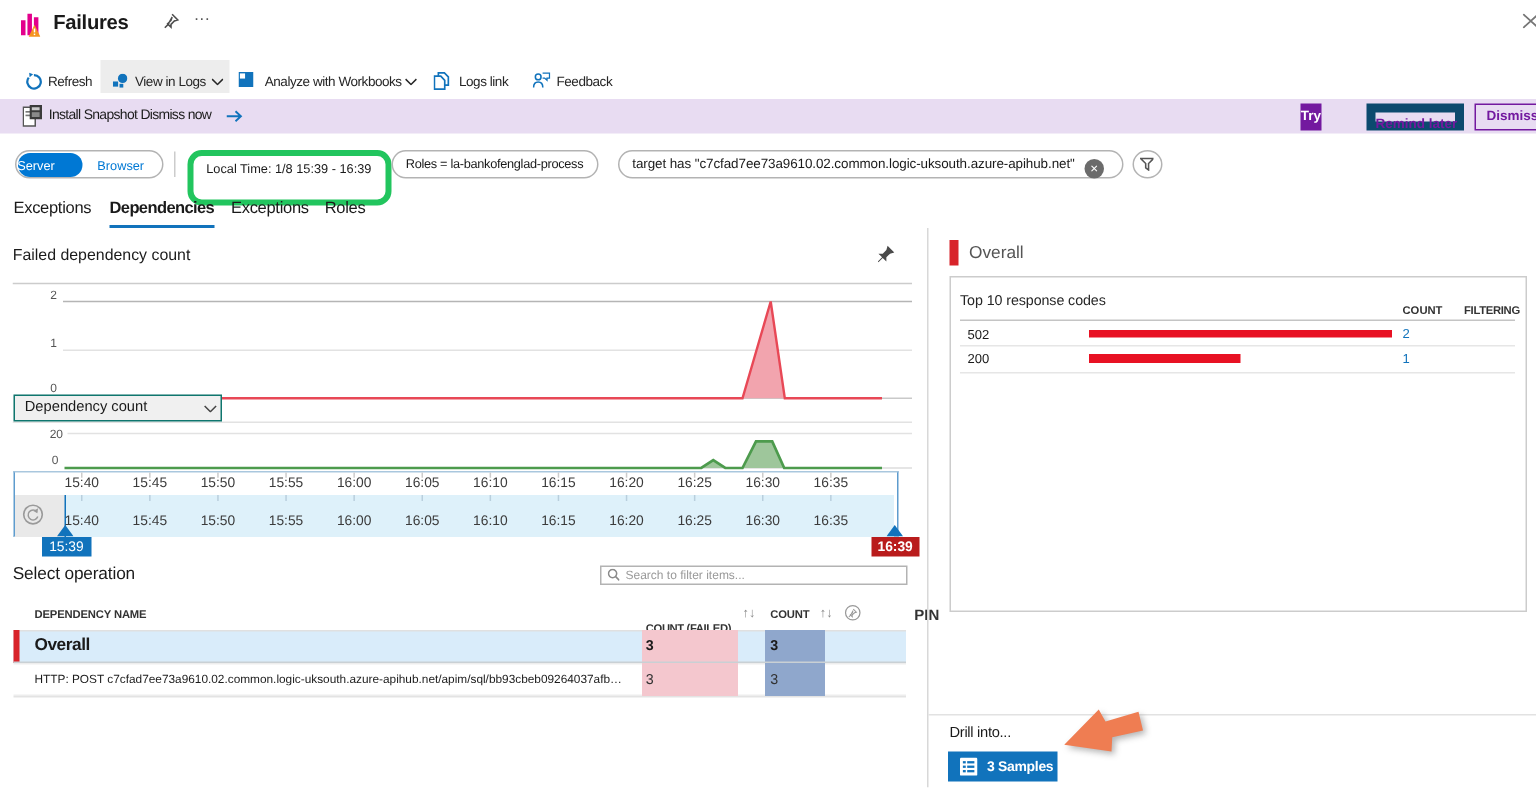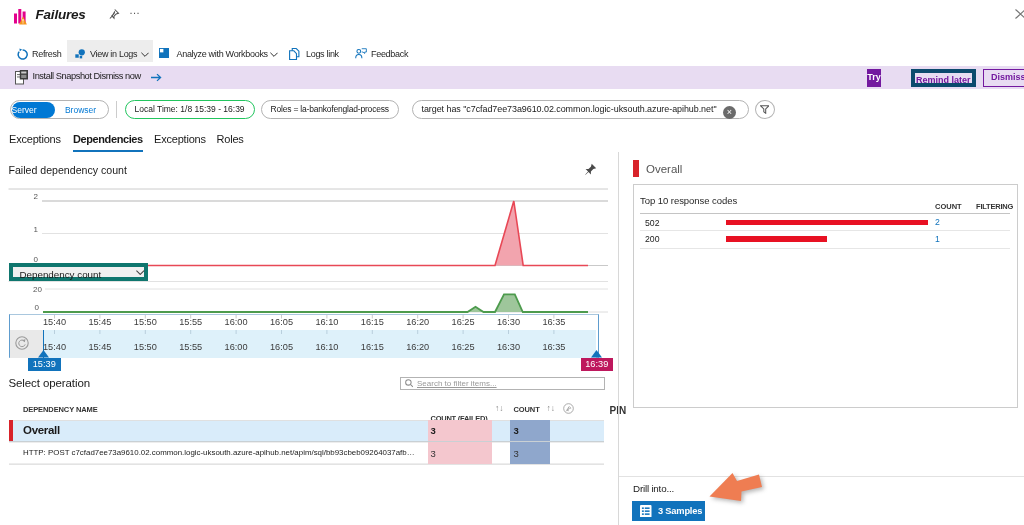--- a/index.html
+++ b/index.html
@@ -11,21 +11,21 @@
 <body>
 
 <svg class="abs" style="left:14px;top:8.5px" width="13" height="17" viewBox="0 0 13 17">
   <rect x="0" y="4.5" width="3" height="10" fill="#e3008c"></rect>
   <rect x="4.3" y="0" width="3" height="14.5" fill="#e3008c"></rect>
   <rect x="8.6" y="2.5" width="3" height="12" fill="#e3008c"></rect>
   <path d="M9 7.5 L12.9 15.5 L5.1 15.5 Z" fill="#f5941f"></path>
   <rect x="8.5" y="10" width="1" height="2.6" fill="#fff"></rect>
   <rect x="8.5" y="13.4" width="1" height="1" fill="#fff"></rect>
 </svg>
-<div class="abs" style="left:35.5px;top:6.5px;font-size:13.5px;font-weight:bold;letter-spacing:-0.2px;color:#1a1a1a;font-style:italic;">Failures</div>
+<div class="abs" style="left:35.5px;top:6.5px;font-size:13.5px;font-weight:bold;letter-spacing:-0.2px;color:#1a1a1a;">Failures</div>
 <svg class="abs" style="left:108px;top:8px" width="12" height="12" viewBox="0 0 16 16" fill="none" stroke="#4d4d4d" stroke-width="1.4">
   <path d="M9 2 L14 7 L11 8 L8 11 L8 13.5 L5.5 11 L2.5 14 M5.5 11 L5 10.5 L8 7.5 L9 4.5 Z"></path>
 </svg>
 <div class="abs" style="left:129.5px;top:4px;font-size:11px;color:#555;letter-spacing:0.5px;">...</div>
 <svg class="abs" style="left:1014.5px;top:8.5px" width="11" height="10" viewBox="0 0 12 11" stroke="#767676" stroke-width="1.3">
   <path d="M0.5 0.5 L11.5 10.5 M11.5 0.5 L0.5 10.5"></path>
 </svg>
 
 <div class="abs" style="left:67px;top:40px;width:85.5px;height:21.5px;background:#ededed;"></div>
 <svg class="abs" style="left:15.5px;top:47.5px" width="12" height="12" viewBox="0 0 16 16" fill="none" stroke="#1173bc" stroke-width="2">
@@ -69,28 +69,28 @@
   <rect x="2" y="6.4" width="4.5" height="1.1" fill="#777"></rect>
   <rect x="4.8" y="0" width="8.2" height="9.5" fill="#3b3b3b"></rect>
   <rect x="6.2" y="1.5" width="5.2" height="2" fill="#c9c9c9"></rect>
   <rect x="6.2" y="4.8" width="5.2" height="3.2" fill="#8a8a8a"></rect>
 </svg>
 <div class="abs" style="left:32.5px;top:71px;font-size:9.3px;letter-spacing:-0.45px;color:#1b1b1b;">Install Snapshot Dismiss now</div>
 <svg class="abs" style="left:151px;top:73px" width="10.5" height="9" viewBox="0 0 14 11" fill="none" stroke="#1173bc" stroke-width="1.7">
   <path d="M0 5.5 L12.5 5.5 M8 1 L12.8 5.5 L8 10"></path>
 </svg>
 <div class="abs" style="left:867px;top:69px;width:14px;height:17.5px;background:#73199f;color:#fff;font-size:9px;font-weight:bold;text-align:center;line-height:17.5px;">Try it!</div>
-<div class="abs" style="left:911px;top:69px;width:64.5px;height:17.5px;border:4px solid #0c4a6e;color:#73199f;font-size:9px;font-weight:bold;text-align:center;line-height:15.5px;white-space:nowrap;">Remind later</div>
+<div class="abs" style="left:911px;top:69px;width:64.5px;height:17.5px;border:6px solid #0c4a6e;color:#73199f;font-size:9px;font-weight:bold;text-align:center;line-height:15.5px;white-space:nowrap;">Remind later</div>
 <div class="abs" style="left:983px;top:69px;width:52px;height:17.5px;border:1px solid #73199f;color:#73199f;font-size:9px;font-weight:bold;line-height:15.5px;padding-left:7px;white-space:nowrap;">Dismiss</div>
 
 <div class="abs" style="left:9.5px;top:100px;width:99px;height:19px;border:1px solid #b3b3b3;border-radius:9.5px;background:#fff;"></div>
 <div class="abs" style="left:11.5px;top:101.5px;width:43.5px;height:16px;background:#0078d4;border-radius:8px;color:#fff;font-size:8.5px;line-height:16px;">Server</div>
 <div class="abs" style="left:57px;top:101.5px;width:47px;height:16px;color:#0078d4;font-size:8.5px;text-align:center;line-height:16px;">Browser</div>
 <div class="abs" style="left:115.5px;top:101px;width:1px;height:17px;background:#ccc;"></div>
-<div class="abs" style="left:124.5px;top:100px;height:19px;border:1px solid #22c55e;border-radius:9.5px;font-size:8.5px;color:#1a1a1a;line-height:17px;padding:0 9px;">Local Time: 1/8 15:39 - 16:39</div>
+<div class="abs" style="left:124.5px;top:100px;height:37px;border:4px solid #22c55e;border-radius:9.5px;font-size:8.5px;color:#1a1a1a;line-height:17px;padding:0 9px;">Local Time: 1/8 15:39 - 16:39</div>
 <div class="abs" style="left:260.5px;top:100px;height:19px;border:1px solid #b3b3b3;border-radius:9.5px;font-size:8.5px;letter-spacing:-0.2px;color:#1a1a1a;line-height:17px;padding:0 9px;">Roles = la-bankofenglad-process</div>
 <div class="abs" style="left:411.5px;top:100px;height:19px;border:1px solid #b3b3b3;border-radius:9.5px;font-size:8.95px;letter-spacing:-0.05px;color:#1a1a1a;line-height:17px;padding:0 12px 0 9px;">target has "c7cfad7ee73a9610.02.common.logic-uksouth.azure-apihub.net" <span style="display:inline-block;width:13px;height:13px;background:#6b6b6b;border-radius:50%;color:#fff;font-size:9px;line-height:13px;text-align:center;vertical-align:-3px;letter-spacing:0;margin-left:4px;">×</span></div>
 <div class="abs" style="left:754.5px;top:100px;width:20px;height:19px;border:1px solid #b3b3b3;border-radius:50%;"></div>
 <svg class="abs" style="left:759.5px;top:104px" width="9.5" height="10" viewBox="0 0 10 10" fill="none" stroke="#555" stroke-width="1.1">
   <path d="M0.5 1.5 L9.5 1.5 L6 5 L6 9.5 L4 8 L4 5 Z"></path>
 </svg>
 
 <div class="abs" style="left:9px;top:132.5px;font-size:11px;letter-spacing:-0.2px;color:#1a1a1a;">Exceptions</div>
 <div class="abs" style="left:73px;top:132.5px;font-size:11px;font-weight:bold;letter-spacing:-0.4px;color:#1a1a1a;">Dependencies</div>
 <div class="abs" style="left:72.5px;top:150px;width:70.5px;height:2px;background:#1173bc;"></div>
@@ -117,21 +117,21 @@
 
 <svg class="abs" style="left:0;top:280px" width="624" height="36" viewBox="0 0 624 36">
   <line x1="45" y1="9" x2="608" y2="9" stroke="#e2e2e2" stroke-width="1"></line>
   <line x1="45" y1="32" x2="608" y2="32" stroke="#dcdcdc" stroke-width="1"></line>
   <text x="42" y="12" font-size="8" fill="#555" text-anchor="end">20</text>
   <text x="39" y="29.5" font-size="8" fill="#555" text-anchor="end">0</text>
   <path d="M43 32 L467.5 32 L475.5 26.8 L483.5 32 L495 32 L504 14.3 L514.8 14.3 L522.8 32 Z" fill="#9ec69b"></path>
   <path d="M43 32 L467.5 32 L475.5 26.8 L483.5 32 L495 32 L504 14.3 L514.8 14.3 L522.8 32 L588 32" fill="none" stroke="#4d9b4d" stroke-width="1.8"></path>
 </svg>
 
-<div class="abs" style="left:8.5px;top:262.5px;width:139.5px;height:18.5px;background:#f0f0f0;border:4px solid #0f766e;font-size:9.8px;color:#1a1a1a;line-height:16.5px;padding-left:7px;">Dependency count</div>
+<div class="abs" style="left:8.5px;top:262.5px;width:139.5px;height:18.5px;background:#f0f0f0;border:1px solid #0f766e;font-size:9.8px;color:#1a1a1a;line-height:16.5px;padding-left:7px;">Dependency count</div>
 <svg class="abs" style="left:136px;top:269.5px" width="8.5" height="5.5" viewBox="0 0 10 6" fill="none" stroke="#444" stroke-width="1.2">
   <path d="M0.5 0.5 L5 5 L9.5 0.5"></path>
 </svg>
 
 <div class="abs" style="left:8.5px;top:313.5px;width:590.5px;height:44px;border:1px solid #a9c7de;border-left-color:#5e9cce;border-right-color:#5e9cce;background:#fff;"></div>
 <svg class="abs" style="left:0;top:313.5px" width="624" height="15" viewBox="0 0 624 15">
   <g stroke="#cccccc" stroke-width="1">
     <line x1="54.5" y1="1" x2="54.5" y2="4.5"></line>
       <line x1="99.9" y1="1" x2="99.9" y2="4.5"></line>
     <line x1="145.3" y1="1" x2="145.3" y2="4.5"></line>
@@ -197,29 +197,29 @@
       <text x="553.9" y="19.8">16:35</text>
   </g>
 </svg>
 <svg class="abs" style="left:38px;top:350px" width="11" height="7.5" viewBox="0 0 11 7.5">
     <path d="M5.5 0 L11 7.5 L0 7.5 Z" fill="#1173bc"></path>
   </svg>
 <svg class="abs" style="left:590.5px;top:350px" width="11" height="7.5" viewBox="0 0 11 7.5">
     <path d="M5.5 0 L11 7.5 L0 7.5 Z" fill="#1173bc"></path>
   </svg>
 <div class="abs" style="left:28px;top:357.5px;width:32.5px;height:13px;background:#1173bc;color:#fff;font-size:9.2px;text-align:center;line-height:13px;">15:39</div>
-<div class="abs" style="left:580.5px;top:357.5px;width:32.5px;height:13px;background:#be185d;color:#fff;font-size:9.2px;text-align:center;line-height:13px;">16:39</div>
+<div class="abs" style="left:580.5px;top:357.5px;width:32.5px;height:13px;background:#b91c1c;color:#fff;font-size:9.2px;text-align:center;line-height:13px;font-weight:bold;">16:39</div>
 
 <div class="abs" style="left:8.5px;top:376.5px;font-size:11.5px;letter-spacing:-0.1px;color:#1b1b1b;">Select operation</div>
 <div class="abs" style="left:400px;top:376.5px;width:204.5px;height:13.5px;border:1px solid #b3b3b3;"></div>
 <svg class="abs" style="left:404.5px;top:379px" width="8.5" height="8.5" viewBox="0 0 10 10" fill="none" stroke="#8a8a8a" stroke-width="1.2">
   <circle cx="4" cy="4" r="3.2"></circle>
     <path d="M6.4 6.4 L9.3 9.3"></path>
 </svg>
-<div class="abs" style="left:417px;top:378.5px;font-size:8px;color:#999;text-decoration:underline;">Search to filter items...</div>
+<div class="abs" style="left:417px;top:378.5px;font-size:8px;color:#999;">Search to filter items...</div>
 
 <div class="abs" style="left:23px;top:404.5px;font-size:7.5px;font-weight:bold;letter-spacing:-0.1px;color:#333;">DEPENDENCY NAME</div>
 <div class="abs" style="left:430.5px;top:414px;font-size:7.5px;font-weight:bold;letter-spacing:-0.25px;color:#333;">COUNT (FAILED)</div>
 <div class="abs" style="left:495px;top:403px;font-size:8.5px;color:#888;">↑↓</div>
 <div class="abs" style="left:513.5px;top:404.5px;font-size:7.5px;font-weight:bold;letter-spacing:-0.1px;color:#333;">COUNT</div>
 <div class="abs" style="left:546.5px;top:403px;font-size:8.5px;color:#888;">↑↓</div>
 <svg class="abs" style="left:562.5px;top:402.5px" width="11" height="11" viewBox="0 0 16 16" fill="none" stroke="#999" stroke-width="1.2">
   <circle cx="8" cy="8" r="7"></circle>
   <path d="M8.5 4.5 L11.5 7.5 L9.7 8 L7.5 10 L7.5 11.8 L6 10.3 L4.2 12 M6 10.3 L5.7 10 L7.7 8 L8.2 6 Z" stroke-width="1"></path>
 </svg>

